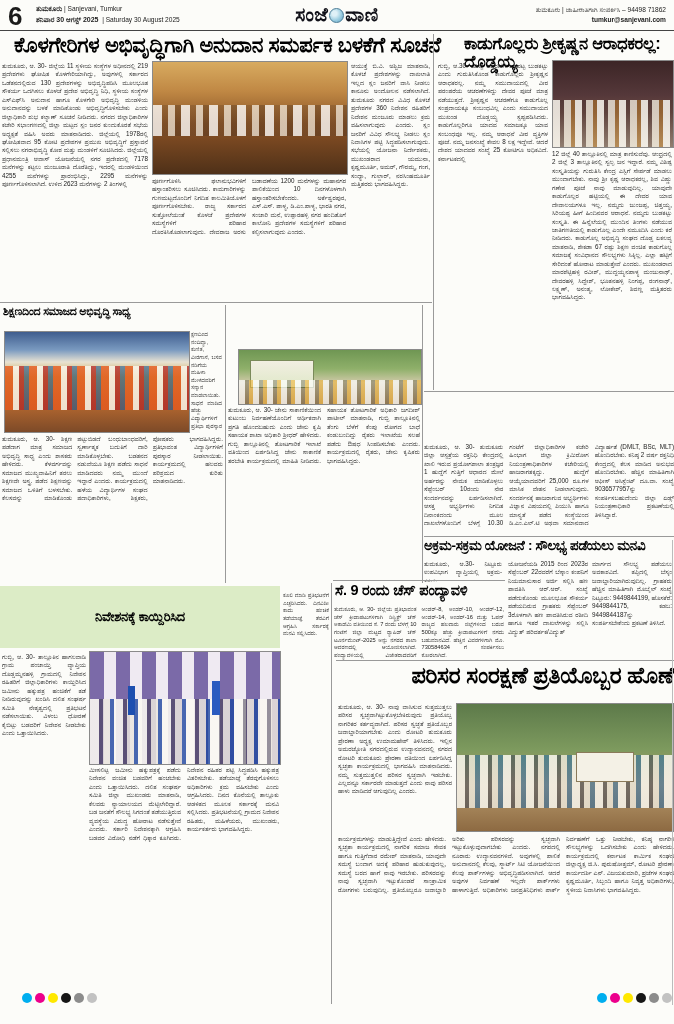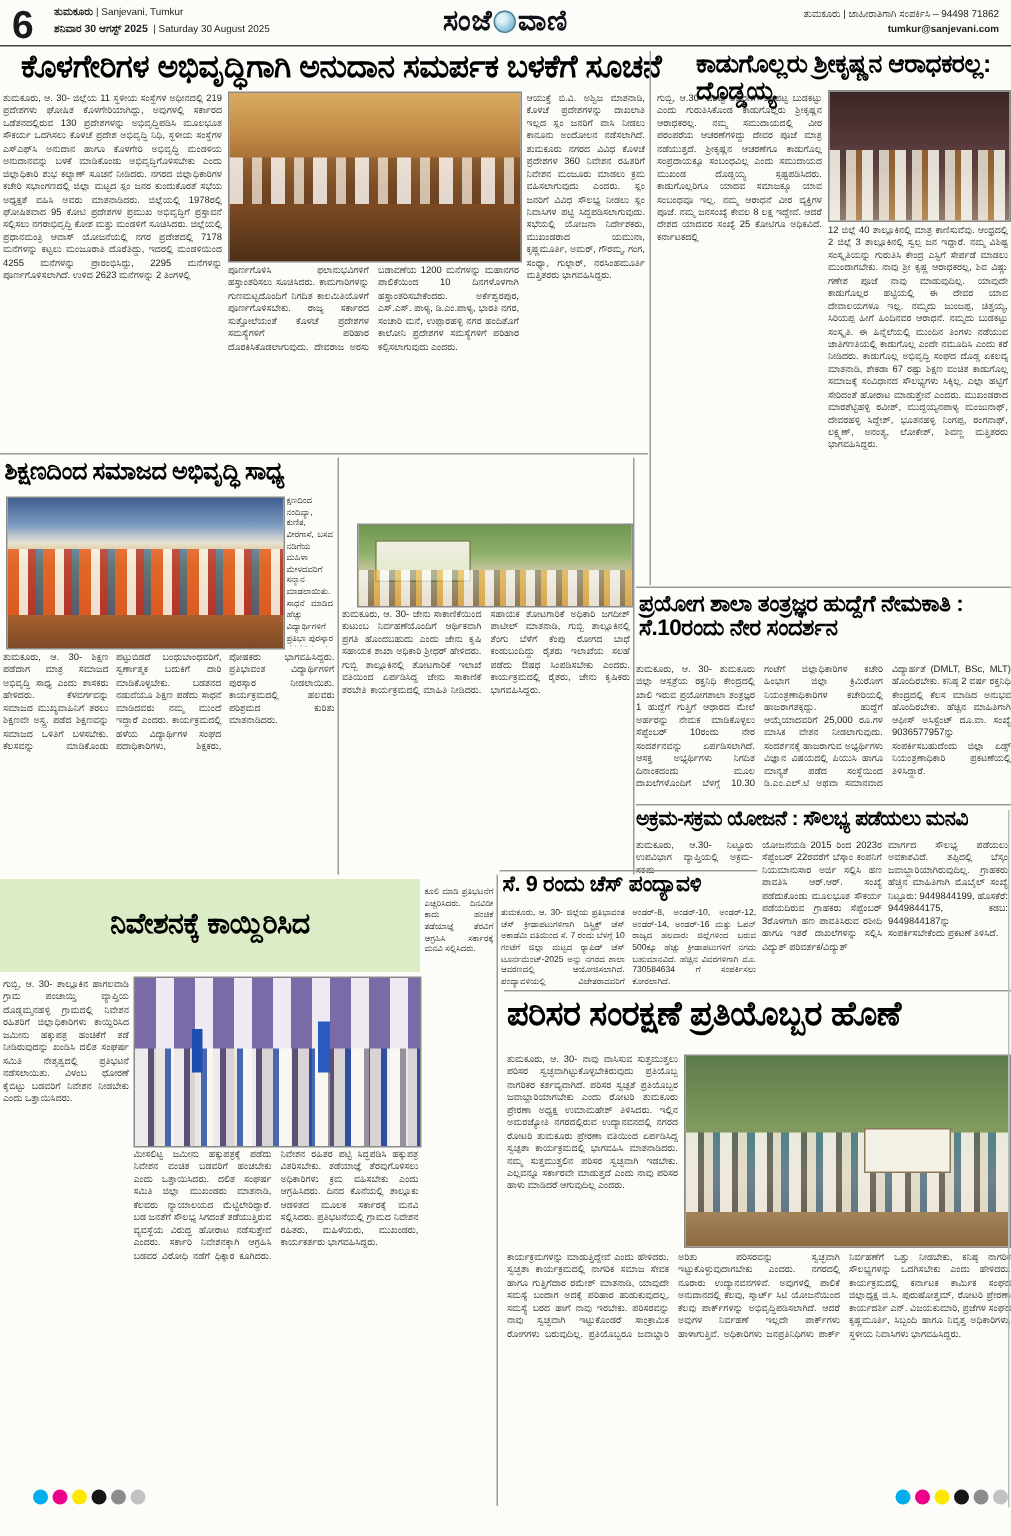--- a/index.html
+++ b/index.html
@@ -62,21 +62,21 @@
   <div class="hl" style="left:464px;top:35px;width:234px;font-size:16.5px;">ಕಾಡುಗೊಲ್ಲರು ಶ್ರೀಕೃಷ್ಣನ ಆರಾಧಕರಲ್ಲ: ದೊಡ್ಡಯ್ಯ</div>
   <div class="bt" style="left:438px;top:62px;width:110px;height:327px;">ಗುಬ್ಬಿ, ಆ.30- ವಿಶಿಷ್ಟ ಆಚರಣೆಗೆ ಒಳಪಟ್ಟ ಬುಡಕಟ್ಟು ಎಂದು ಗುರುತಿಸಿಕೊಂಡ ಕಾಡುಗೊಲ್ಲರು ಶ್ರೀಕೃಷ್ಣನ ಆರಾಧಕರಲ್ಲ. ನಮ್ಮ ಸಮುದಾಯದಲ್ಲಿ ವೀರ ಪರಂಪರೆಯ ಆಚರಣೆಗಳಿದ್ದು ದೇವರ ಪೂಜೆ ಮಾತ್ರ ನಡೆಯುತ್ತದೆ. ಶ್ರೀಕೃಷ್ಣನ ಆಚರಣೆಗೂ ಕಾಡುಗೊಲ್ಲ ಸಂಪ್ರದಾಯಕ್ಕೂ ಸಂಬಂಧವಿಲ್ಲ ಎಂದು ಸಮುದಾಯದ ಮುಖಂಡ ದೊಡ್ಡಯ್ಯ ಸ್ಪಷ್ಟಪಡಿಸಿದರು. ಕಾಡುಗೊಲ್ಲರಿಗೂ ಯಾದವ ಸಮಾಜಕ್ಕೂ ಯಾವ ಸಂಬಂಧವೂ ಇಲ್ಲ. ನಮ್ಮ ಆರಾಧನೆ ವೀರ ವ್ಯಕ್ತಿಗಳ ಪೂಜೆ. ನಮ್ಮ ಜನಸಂಖ್ಯೆ ಕೇವಲ 8 ಲಕ್ಷ ಇದ್ದೇವೆ. ಆದರೆ ದೇಶದ ಯಾದವರ ಸಂಖ್ಯೆ 25 ಕೋಟಿಗೂ ಅಧಿಕವಿದೆ. ಕರ್ನಾಟಕದಲ್ಲಿ</div>
   <div class="photo" style="left:552px;top:60px;width:120px;height:86px;
        background:linear-gradient(180deg,#3c2526 0%,#55383a 40%,#6b4a44 60%,#b9a794 100%);">
     <div class="band" style="top:45%;height:55%;background:repeating-linear-gradient(90deg,rgba(250,248,240,0.85) 0 7px,rgba(70,50,45,0.35) 7px 11px,rgba(240,234,220,0.8) 11px 18px,rgba(180,120,40,0.55) 18px 22px);"></div>
   </div>
   <div class="bt" style="left:552px;top:150px;width:120px;height:240px;">12 ಜಿಲ್ಲೆ 40 ತಾಲ್ಲೂಕಿನಲ್ಲಿ ಮಾತ್ರ ಕಾಣಿಸುವೆವು. ಆಂಧ್ರದಲ್ಲಿ 2 ಜಿಲ್ಲೆ 3 ತಾಲ್ಲೂಕಿನಲ್ಲಿ ಸ್ವಲ್ಪ ಜನ ಇದ್ದಾರೆ. ನಮ್ಮ ವಿಶಿಷ್ಟ ಸಂಸ್ಕೃತಿಯನ್ನು ಗುರುತಿಸಿ ಕೇಂದ್ರ ಎಸ್ಟಿಗೆ ಸೇರ್ಪಡೆ ಮಾಡಲು ಮುಂದಾಗಬೇಕು. ನಾವು ಶ್ರೀ ಕೃಷ್ಣ ಆರಾಧಕರಲ್ಲ, ಶಿವ ವಿಷ್ಣು ಗಣೇಶ ಪೂಜೆ ನಾವು ಮಾಡುವುದಿಲ್ಲ. ಯಾವುದೇ ಕಾಡುಗೊಲ್ಲರ ಹಟ್ಟಿಯಲ್ಲಿ ಈ ದೇವರ ಯಾವ ದೇವಾಲಯಗಳೂ ಇಲ್ಲ. ನಮ್ಮದು ಜುಂಜಪ್ಪ, ಚಿತ್ತಯ್ಯ, ಸಿರಿಯಪ್ಪ ಹೀಗೆ ಹಿಂದಿನವರ ಆರಾಧನೆ. ನಮ್ಮದು ಬುಡಕಟ್ಟು ಸಂಸ್ಕೃತಿ. ಈ ಹಿನ್ನೆಲೆಯಲ್ಲಿ ಮುಂದಿನ ತಿಂಗಳು ನಡೆಯುವ ಜಾತಿಗಣತಿಯಲ್ಲಿ ಕಾಡುಗೊಲ್ಲ ಎಂದೇ ನಮೂದಿಸಿ ಎಂದು ಕರೆ ನೀಡಿದರು. ಕಾಡುಗೊಲ್ಲ ಅಭಿವೃದ್ಧಿ ಸಂಘದ ದೊಡ್ಡ ಏಕಲವ್ಯ ಮಾತನಾಡಿ, ಶೇಕಡಾ 67 ರಷ್ಟು ಶಿಕ್ಷಣ ವಂಚಿತ ಕಾಡುಗೊಲ್ಲ ಸಮಾಜಕ್ಕೆ ಸಂವಿಧಾನದ ಸೌಲಭ್ಯಗಳು ಸಿಕ್ಕಿಲ್ಲ. ಎಲ್ಲಾ ಹಟ್ಟಿಗೆ ಸೇರಿದಂತೆ ಹೋರಾಟ ಮಾಡುತ್ತೇವೆ ಎಂದರು. ಮುಖಂಡರಾದ ಮಾರಶೆಟ್ಟಿಹಳ್ಳಿ ರವೀಶ್, ಮುದ್ದಯ್ಯನಪಾಳ್ಯ ಮಂಜುನಾಥ್, ದೇವರಹಳ್ಳಿ ಸಿದ್ದೇಶ್, ಭೂತನಹಳ್ಳಿ ನಿಂಗಪ್ಪ, ರಂಗನಾಥ್, ಲಕ್ಷ್ಮಣ್, ಅನಂತ್ಯ, ಲೋಕೇಶ್, ಶಿವಣ್ಣ ಮತ್ತಿತರರು ಭಾಗವಹಿಸಿದ್ದರು.</div>
 
   <div class="hline soft" style="left:0;top:302px;width:432px;"></div>
 
-  <div class="hl" style="left:3px;top:306px;width:220px;font-size:16px;font-family:Liberation Serif, serif;">ಶಿಕ್ಷಣದಿಂದ ಸಮಾಜದ ಅಭಿವೃದ್ಧಿ ಸಾಧ್ಯ</div>
+  <div class="hl" style="left:3px;top:306px;width:220px;font-size:11px;">ಶಿಕ್ಷಣದಿಂದ ಸಮಾಜದ ಅಭಿವೃದ್ಧಿ ಸಾಧ್ಯ</div>
   <div class="photo" style="left:4px;top:331px;width:184px;height:100px;
        background:linear-gradient(180deg,#3f5d8e 0%,#7a9ac0 18%,#e8e2d2 30%,#caa24a 45%,#b86a30 70%,#7d4a28 100%);">
     <div class="band" style="top:34%;height:44%;background:repeating-linear-gradient(90deg,rgba(230,90,30,0.8) 0 8px,rgba(250,245,235,0.85) 8px 14px,rgba(180,40,40,0.75) 14px 19px,rgba(30,90,150,0.6) 19px 24px);"></div>
   </div>
   <div class="bt small" style="left:191px;top:331px;width:31px;height:100px;">ಕ್ಷಣದಿಂದ ನಂದಿವ್ಯಾ, ಕುಣಿತ, ವೀರಗಾಸೆ, ಬಸವ ನಡಿಗೆಯ ಮಹಿಳಾ ಮೇಳದವರಿಗೆ ಸನ್ಮಾನ ಮಾಡಲಾಯಿತು. ಸಾಧನೆ ಮಾಡಿದ ಹೆಚ್ಚು ವಿದ್ಯಾರ್ಥಿಗಳಿಗೆ ಪ್ರತಿಭಾ ಪುರಸ್ಕಾರ ನೆರವೇರಿಸಲಾಯಿತು.</div>
   <div class="bt" style="left:2px;top:435px;width:221px;height:148px;column-count:3;column-gap:5px;">ತುಮಕೂರು, ಆ. 30- ಶಿಕ್ಷಣ ಪಡೆದಾಗ ಮಾತ್ರ ಸಮಾಜದ ಅಭಿವೃದ್ಧಿ ಸಾಧ್ಯ ಎಂದು ಶಾಸಕರು ಹೇಳಿದರು. ಕೆಳವರ್ಗವನ್ನು ಸಮಾಜದ ಮುಖ್ಯವಾಹಿನಿಗೆ ತರಲು ಶಿಕ್ಷಣವೇ ಅಸ್ತ್ರ. ಪಡೆದ ಶಿಕ್ಷಣವನ್ನು ಸಮಾಜದ ಒಳಿತಿಗೆ ಬಳಸಬೇಕು. ಕೆಲಸವನ್ನು ಮಾಡಿಕೊಂಡು ಪಟ್ಟುಬಿಡದೆ ಬಂಧುಬಾಂಧವರಿಗೆ, ಸ್ವರ್ಣಾತ್ಮಕ ಬದುಕಿಗೆ ದಾರಿ ಮಾಡಿಕೊಳ್ಳಬೇಕು. ಬಡತನದ ನಡುವೆಯೂ ಶಿಕ್ಷಣ ಪಡೆದು ಸಾಧನೆ ಮಾಡಿದವರು ನಮ್ಮ ಮುಂದೆ ಇದ್ದಾರೆ ಎಂದರು. ಕಾರ್ಯಕ್ರಮದಲ್ಲಿ ಹಳೆಯ ವಿದ್ಯಾರ್ಥಿಗಳ ಸಂಘದ ಪದಾಧಿಕಾರಿಗಳು, ಶಿಕ್ಷಕರು, ಪೋಷಕರು ಭಾಗವಹಿಸಿದ್ದರು. ಪ್ರತಿಭಾವಂತ ವಿದ್ಯಾರ್ಥಿಗಳಿಗೆ ಪುರಸ್ಕಾರ ನೀಡಲಾಯಿತು. ಕಾರ್ಯಕ್ರಮದಲ್ಲಿ ಹಲವರು ಪರಿಶ್ರಮದ ಕುರಿತು ಮಾತನಾಡಿದರು.</div>
 
   <div class="vline" style="left:225px;top:305px;height:278px;"></div>
 
   <div class="photo" style="left:238px;top:349px;width:182px;height:54px;
@@ -85,58 +85,57 @@
     <div class="band" style="top:55%;height:45%;background:repeating-linear-gradient(90deg,rgba(255,255,255,0.7) 0 6px,rgba(80,70,50,0.35) 6px 10px,rgba(240,180,60,0.6) 10px 14px);"></div>
   </div>
   <div class="bt" style="left:228px;top:406px;width:192px;height:178px;column-count:2;column-gap:6px;">
     <span>ತುಮಕೂರು, ಆ. 30- ಜೇನು ಸಾಕಾಣಿಕೆಯಿಂದ ಕುಟುಂಬ ನಿರ್ವಹಣೆಯೊಂದಿಗೆ ಆರ್ಥಿಕವಾಗಿ ಪ್ರಗತಿ ಹೊಂದಬಹುದು ಎಂದು ಜೇನು ಕೃಷಿ ಸಹಾಯಕ ಶಾಖಾ ಅಧಿಕಾರಿ ಶ್ರೀಧರ್ ಹೇಳಿದರು. ಗುಬ್ಬಿ ತಾಲ್ಲೂಕಿನಲ್ಲಿ ತೋಟಗಾರಿಕೆ ಇಲಾಖೆ ವತಿಯಿಂದ ಏರ್ಪಡಿಸಿದ್ದ ಜೇನು ಸಾಕಾಣಿಕೆ ತರಬೇತಿ ಕಾರ್ಯಕ್ರಮದಲ್ಲಿ ಮಾಹಿತಿ ನೀಡಿದರು.</span>
     <span>ಸಹಾಯಕ ತೋಟಗಾರಿಕೆ ಅಧಿಕಾರಿ ಜಗದೀಶ್ ಪಾಟೀಲ್ ಮಾತನಾಡಿ, ಗುಬ್ಬಿ ತಾಲ್ಲೂಕಿನಲ್ಲಿ ತೆಂಗು ಬೆಳೆಗೆ ಕೆಂಪು ರೋಗದ ಬಾಧೆ ಕಂಡುಬಂದಿದ್ದು ರೈತರು ಇಲಾಖೆಯ ಸಲಹೆ ಪಡೆದು ಔಷಧ ಸಿಂಪಡಿಸಬೇಕು ಎಂದರು. ಕಾರ್ಯಕ್ರಮದಲ್ಲಿ ರೈತರು, ಜೇನು ಕೃಷಿಕರು ಭಾಗವಹಿಸಿದ್ದರು.</span>
   </div>
 
   <div class="vline" style="left:422px;top:305px;height:278px;"></div>
   <div class="hline soft" style="left:424px;top:391px;width:250px;"></div>
 
-  <div class="hl" style="left:426px;top:395px;width:248px;font-size:15px;">ಪ್ರಯೋಗ ಶಾಲಾ ತಂತ್ರಜ್ಞರ ಹುದ್ದೆಗೆ ನೇಮಕಾತಿ : ಸೆ.10ರಂದು ನೇರ ಸಂದರ್ಶನ</div>
   <div class="bt" style="left:424px;top:443px;width:250px;height:90px;column-count:3;column-gap:6px;">
     <span>ತುಮಕೂರು, ಆ. 30- ತುಮಕೂರು ಜಿಲ್ಲಾ ಆಸ್ಪತ್ರೆಯ ರಕ್ತನಿಧಿ ಕೇಂದ್ರದಲ್ಲಿ ಖಾಲಿ ಇರುವ ಪ್ರಯೋಗಶಾಲಾ ತಂತ್ರಜ್ಞರ 1 ಹುದ್ದೆಗೆ ಗುತ್ತಿಗೆ ಆಧಾರದ ಮೇಲೆ ಅರ್ಹರನ್ನು ನೇಮಕ ಮಾಡಿಕೊಳ್ಳಲು ಸೆಪ್ಟೆಂಬರ್ 10ರಂದು ನೇರ ಸಂದರ್ಶನವನ್ನು ಏರ್ಪಡಿಸಲಾಗಿದೆ. ಆಸಕ್ತ ಅಭ್ಯರ್ಥಿಗಳು ನಿಗದಿತ ದಿನಾಂಕದಂದು ಮೂಲ ದಾಖಲೆಗಳೊಂದಿಗೆ ಬೆಳಗ್ಗೆ 10.30 ಗಂಟೆಗೆ ಜಿಲ್ಲಾಧಿಕಾರಿಗಳ ಕಚೇರಿ ಹಿಂಭಾಗ ಜಿಲ್ಲಾ ಕ್ರಿಮಿರೋಗ ನಿಯಂತ್ರಣಾಧಿಕಾರಿಗಳ ಕಚೇರಿಯಲ್ಲಿ ಹಾಜರಾಗತಕ್ಕದ್ದು. ಹುದ್ದೆಗೆ ಆಯ್ಕೆಯಾದವರಿಗೆ 25,000 ರೂ.ಗಳ</span>
     <span>ಮಾಸಿಕ ವೇತನ ನೀಡಲಾಗುವುದು. ಸಂದರ್ಶನಕ್ಕೆ ಹಾಜರಾಗುವ ಅಭ್ಯರ್ಥಿಗಳು ವಿಜ್ಞಾನ ವಿಷಯದಲ್ಲಿ ಪಿಯುಸಿ ಹಾಗೂ ಮಾನ್ಯತೆ ಪಡೆದ ಸಂಸ್ಥೆಯಿಂದ ಡಿ.ಎಂ.ಎಲ್.ಟಿ ಅಥವಾ ಸಮಾನವಾದ ವಿದ್ಯಾರ್ಹತೆ (DMLT, BSc, MLT) ಹೊಂದಿರಬೇಕು. ಕನಿಷ್ಠ 2 ವರ್ಷ ರಕ್ತನಿಧಿ ಕೇಂದ್ರದಲ್ಲಿ ಕೆಲಸ ಮಾಡಿದ ಅನುಭವ ಹೊಂದಿರಬೇಕು.</span>
     <span>ಹೆಚ್ಚಿನ ಮಾಹಿತಿಗಾಗಿ ಆಫೀಸ್ ಅಸಿಸ್ಟೆಂಟ್ ದೂ.ವಾ. ಸಂಖ್ಯೆ 9036577957ನ್ನು ಸಂಪರ್ಕಿಸಬಹುದೆಂದು ಜಿಲ್ಲಾ ಏಡ್ಸ್ ನಿಯಂತ್ರಣಾಧಿಕಾರಿ ಪ್ರಕಟಣೆಯಲ್ಲಿ ತಿಳಿಸಿದ್ದಾರೆ.</span>
   </div>
 
   <div class="hline soft" style="left:424px;top:536px;width:250px;"></div>
 
   <div class="hl" style="left:424px;top:539px;width:250px;font-size:13.5px;">ಅಕ್ರಮ-ಸಕ್ರಮ ಯೋಜನೆ : ಸೌಲಭ್ಯ ಪಡೆಯಲು ಮನವಿ</div>
   <div class="bt" style="left:424px;top:560px;width:78px;height:22px;">ತುಮಕೂರು, ಆ.30- ನಿಟ್ಟೂರು ಉಪವಿಭಾಗ ವ್ಯಾಪ್ತಿಯಲ್ಲಿ ಅಕ್ರಮ-ಸಕ್ರಮ</div>
   <div class="bt" style="left:508px;top:560px;width:80px;height:104px;">ಯೋಜನೆಯಡಿ 2015 ರಿಂದ 2023ರ ಸೆಪ್ಟೆಂಬರ್ 22ರವರೆಗೆ ಬೆಸ್ಕಾಂ ಕಂಪನಿಗೆ ನಿಯಮಾನುಸಾರ ಅರ್ಜಿ ಸಲ್ಲಿಸಿ ಹಣ ಪಾವತಿಸಿ ಆರ್.ಆರ್. ಸಂಖ್ಯೆ ಪಡೆದುಕೊಂಡು ಮೂಲಭೂತ ಸೌಕರ್ಯ ಪಡೆಯದಿರುವ ಗ್ರಾಹಕರು ಸೆಪ್ಟೆಂಬರ್ 3ರೊಳಗಾಗಿ ಹಣ ಪಾವತಿಸಿರುವ ರಶೀದಿ ಹಾಗೂ ಇತರೆ ದಾಖಲೆಗಳನ್ನು ಸಲ್ಲಿಸಿ ವಿದ್ಯುತ್ ಪರಿವರ್ತಕ/ವಿದ್ಯುತ್</div>
   <div class="bt" style="left:592px;top:560px;width:80px;height:104px;">ಮಾರ್ಗದ ಸೌಲಭ್ಯ ಪಡೆಯಲು ಅವಕಾಶವಿದೆ. ತಪ್ಪಿದಲ್ಲಿ ಬೆಸ್ಕಂ ಜವಾಬ್ದಾರಿಯಾಗಿರುವುದಿಲ್ಲ. ಗ್ರಾಹಕರು ಹೆಚ್ಚಿನ ಮಾಹಿತಿಗಾಗಿ ಮೊಬೈಲ್ ಸಂಖ್ಯೆ ನಿಟ್ಟೂರು: 9449844199, ಹೊಸಕೆರೆ: 9449844175, ಕಡಬ: 9449844187ನ್ನು ಸಂಪರ್ಕಿಸಬೇಕೆಂದು ಪ್ರಕಟಣೆ ತಿಳಿಸಿದೆ.</div>
 
   <div class="hline soft" style="left:333px;top:580px;width:172px;"></div>
   <div class="hl" style="left:335px;top:583px;width:170px;font-size:14.5px;">ಸೆ. 9 ರಂದು ಚೆಸ್ ಪಂದ್ಯಾವಳಿ</div>
   <div class="bt small" style="left:334px;top:606px;width:170px;height:57px;column-count:2;column-gap:5px;">
     <span>ತುಮಕೂರು, ಆ. 30- ಜಿಲ್ಲೆಯ ಪ್ರತಿಭಾವಂತ ಚೆಸ್ ಕ್ರೀಡಾಪಟುಗಳಿಗಾಗಿ ಡಿಸ್ಟ್ರಿಕ್ಟ್ ಚೆಸ್ ಅಕಾಡೆಮಿ ವತಿಯಿಂದ ಸೆ. 7 ರಂದು ಬೆಳಗ್ಗೆ 10 ಗಂಟೆಗೆ ಜಿಲ್ಲಾ ಮಟ್ಟದ ರ‍್ಯಾಪಿಡ್ ಚೆಸ್ ಟೂರ್ನಮೆಂಟ್-2025 ಅನ್ನು ನಗರದ ಶಾಲಾ ಆವರಣದಲ್ಲಿ ಆಯೋಜಿಸಲಾಗಿದೆ. ಪಂದ್ಯಾವಳಿಯಲ್ಲಿ ವಿಜೇತರಾದವರಿಗೆ</span>
     <span>ಅಂಡರ್-8, ಅಂಡರ್-10, ಅಂಡರ್-12, ಅಂಡರ್-14, ಅಂಡರ್-16 ಮತ್ತು ಓಪನ್ ರಾಜ್ಯದ ಹಲವಾರು ಜಿಲ್ಲೆಗಳಿಂದ ಬರುವ 500ಕ್ಕೂ ಹೆಚ್ಚು ಕ್ರೀಡಾಪಟುಗಳಿಗೆ ನಗದು ಬಹುಮಾನವಿದೆ. ಹೆಚ್ಚಿನ ವಿವರಗಳಿಗಾಗಿ ಮೊ. 730584634 ಗೆ ಸಂಪರ್ಕಿಸಲು ಕೋರಲಾಗಿದೆ.</span>
   </div>
 
-  <div class="greenbox" style="left:0px;top:586px;width:280px;height:62px;font-size:19px;line-height:1.25;">
+  <div class="greenbox" style="left:0px;top:586px;width:280px;height:62px;font-size:13px;line-height:1.25;">
     <div>ನಿವೇಶನಕ್ಕೆ ಕಾಯ್ದಿರಿಸಿದ</div>
   </div>
   <div class="bt small" style="left:283px;top:592px;width:46px;height:412px;">ಕೂಲಿ ಮಾಡಿ ಪ್ರತಿಭಟನೆಗೆ ಎಚ್ಚರಿಸಿದರು. ದಿನವಿಡೀ ಕಾದು ಹಂಚಿಕೆ ತಡೆಯಾಜ್ಞೆ ತೆರವಿಗೆ ಆಗ್ರಹಿಸಿ ಸರ್ಕಾರಕ್ಕೆ ಮನವಿ ಸಲ್ಲಿಸಿದರು.</div>
   <div class="bt" style="left:2px;top:653px;width:84px;height:350px;">ಗುಬ್ಬಿ, ಆ. 30- ತಾಲ್ಲೂಕಿನ ಹಾಗಲವಾಡಿ ಗ್ರಾಮ ಪಂಚಾಯ್ತಿ ವ್ಯಾಪ್ತಿಯ ದೊಡ್ಡಮ್ಮನಹಳ್ಳಿ ಗ್ರಾಮದಲ್ಲಿ ನಿವೇಶನ ರಹಿತರಿಗೆ ಜಿಲ್ಲಾಧಿಕಾರಿಗಳು ಕಾಯ್ದಿರಿಸಿದ ಜಮೀನು ಹಕ್ಕುಪತ್ರ ಹಂಚಿಕೆಗೆ ತಡೆ ನೀಡಿರುವುದನ್ನು ಖಂಡಿಸಿ ದಲಿತ ಸಂಘರ್ಷ ಸಮಿತಿ ನೇತೃತ್ವದಲ್ಲಿ ಪ್ರತಿಭಟನೆ ನಡೆಸಲಾಯಿತು. ವಿಳಂಬ ಧೋರಣೆ ಕೈಬಿಟ್ಟು ಬಡವರಿಗೆ ನಿವೇಶನ ನೀಡಬೇಕು ಎಂದು ಒತ್ತಾಯಿಸಿದರು.</div>
   <div class="photo" style="left:89px;top:651px;width:190px;height:112px;
        background:repeating-linear-gradient(90deg,#7b6aa8 0 14px,#efeaf2 14px 26px);">
     <div class="band" style="top:42%;height:58%;background:repeating-linear-gradient(90deg,rgba(250,248,242,0.9) 0 9px,rgba(60,55,70,0.5) 9px 13px,rgba(235,230,222,0.85) 13px 20px,rgba(30,70,160,0.8) 20px 24px);"></div>
     <div class="band" style="top:30%;left:20%;width:7px;height:26%;background:#1d4fb0;"></div>
     <div class="band" style="top:26%;left:64%;width:8px;height:30%;background:#2a5bc0;"></div>
   </div>
   <div class="bt" style="left:89px;top:766px;width:190px;height:238px;column-count:2;column-gap:6px;">ಮೀಸಲಿಟ್ಟ ಜಮೀನು ಹಕ್ಕುಪತ್ರಕ್ಕೆ ಪಡೆದು ನಿವೇಶನ ವಂಚಿತ ಬಡವರಿಗೆ ಹಂಚಬೇಕು ಎಂದು ಒತ್ತಾಯಿಸಿದರು. ದಲಿತ ಸಂಘರ್ಷ ಸಮಿತಿ ಜಿಲ್ಲಾ ಮುಖಂಡರು ಮಾತನಾಡಿ, ಕೆಲವರು ನ್ಯಾಯಾಲಯದ ಮೆಟ್ಟಿಲೇರಿದ್ದಾರೆ. ಬಡ ಜನತೆಗೆ ಸೌಲಭ್ಯ ಸಿಗದಂತೆ ತಡೆಯುತ್ತಿರುವ ವ್ಯವಸ್ಥೆಯ ವಿರುದ್ಧ ಹೋರಾಟ ನಡೆಸುತ್ತೇವೆ ಎಂದರು. ಸರ್ಕಾರಿ ನಿವೇಶನಕ್ಕಾಗಿ ಆಗ್ರಹಿಸಿ ಬಡವರ ವಿರೋಧಿ ನಡೆಗೆ ಧಿಕ್ಕಾರ ಕೂಗಿದರು. ನಿವೇಶನ ರಹಿತರ ಪಟ್ಟಿ ಸಿದ್ಧಪಡಿಸಿ ಹಕ್ಕುಪತ್ರ ವಿತರಿಸಬೇಕು. ತಡೆಯಾಜ್ಞೆ ತೆರವುಗೊಳಿಸಲು ಅಧಿಕಾರಿಗಳು ಕ್ರಮ ವಹಿಸಬೇಕು ಎಂದು ಆಗ್ರಹಿಸಿದರು. ದಿನದ ಕೊನೆಯಲ್ಲಿ ತಾಲ್ಲೂಕು ಆಡಳಿತದ ಮೂಲಕ ಸರ್ಕಾರಕ್ಕೆ ಮನವಿ ಸಲ್ಲಿಸಿದರು. ಪ್ರತಿಭಟನೆಯಲ್ಲಿ ಗ್ರಾಮದ ನಿವೇಶನ ರಹಿತರು, ಮಹಿಳೆಯರು, ಮುಖಂಡರು, ಕಾರ್ಯಕರ್ತರು ಭಾಗವಹಿಸಿದ್ದರು.</div>
 
   <div class="vline" style="left:331px;top:583px;height:421px;"></div>
 
   <div class="hline soft" style="left:336px;top:660px;width:338px;"></div>
-  <div class="hl" style="left:338px;top:664px;width:336px;font-size:22.5px;">ಪರಿಸರ ಸಂರಕ್ಷಣೆ ಪ್ರತಿಯೊಬ್ಬರ ಹೊಣೆ</div>
+  <div class="hl" style="left:338px;top:664px;width:336px;font-size:22.5px;text-align:right;">ಪರಿಸರ ಸಂರಕ್ಷಣೆ ಪ್ರತಿಯೊಬ್ಬರ ಹೊಣೆ</div>
   <div class="bt" style="left:338px;top:703px;width:114px;height:128px;">ತುಮಕೂರು, ಆ. 30- ನಾವು ವಾಸಿಸುವ ಸುತ್ತಮುತ್ತಲು ಪರಿಸರ ಸ್ವಚ್ಛವಾಗಿಟ್ಟುಕೊಳ್ಳಬೇಕಿರುವುದು ಪ್ರತಿಯೊಬ್ಬ ನಾಗರಿಕರ ಕರ್ತವ್ಯವಾಗಿದೆ. ಪರಿಸರ ಸ್ವಚ್ಛತೆ ಪ್ರತಿಯೊಬ್ಬರ ಜವಾಬ್ದಾರಿಯಾಗಬೇಕು ಎಂದು ರೋಟರಿ ತುಮಕೂರು ಪ್ರೇರಣಾ ಅಧ್ಯಕ್ಷ ಉಮಾಮಹೇಶ್ ತಿಳಿಸಿದರು. ಇಲ್ಲಿನ ಅಮರಜ್ಯೋತಿ ನಗರದಲ್ಲಿರುವ ಉದ್ಯಾನವನದಲ್ಲಿ ನಗರದ ರೋಟರಿ ತುಮಕೂರು ಪ್ರೇರಣಾ ವತಿಯಿಂದ ಏರ್ಪಡಿಸಿದ್ದ ಸ್ವಚ್ಛತಾ ಕಾರ್ಯಕ್ರಮದಲ್ಲಿ ಭಾಗವಹಿಸಿ ಮಾತನಾಡಿದರು. ನಮ್ಮ ಸುತ್ತಮುತ್ತಲಿನ ಪರಿಸರ ಸ್ವಚ್ಛವಾಗಿ ಇಡಬೇಕು. ಎಲ್ಲವನ್ನೂ ಸರ್ಕಾರವೇ ಮಾಡುತ್ತದೆ ಎಂದು ನಾವು ಪರಿಸರ ಹಾಳು ಮಾಡಿದರೆ ಆಗುವುದಿಲ್ಲ ಎಂದರು.</div>
   <div class="photo" style="left:456px;top:703px;width:216px;height:127px;
        background:linear-gradient(180deg,#5d7a4a 0%,#7d9a5e 36%,#b99b6d 64%,#8d6a42 100%);">
     <div class="band" style="top:40%;height:42%;background:repeating-linear-gradient(90deg,rgba(250,248,240,0.85) 0 8px,rgba(60,70,90,0.55) 8px 12px,rgba(240,236,224,0.8) 12px 18px,rgba(40,110,170,0.55) 18px 23px);"></div>
     <div class="band" style="top:38%;left:55%;width:26%;height:22%;background:#f4f1e6;border:0.5px solid #8a7a5a;"></div>
   </div>
   <div class="bt" style="left:338px;top:835px;width:336px;height:170px;column-count:3;column-gap:6px;">ಕಾರ್ಯಕ್ರಮಗಳನ್ನು ಮಾಡುತ್ತಿದ್ದೇವೆ ಎಂದು ಹೇಳಿದರು. ಸ್ವಚ್ಛತಾ ಕಾರ್ಯಕ್ರಮದಲ್ಲಿ ನಾಗರಿಕ ಸಮಾಜ ಸೇವಕ ಹಾಗೂ ಗುತ್ತಿಗೆದಾರ ರಮೇಶ್ ಮಾತನಾಡಿ, ಯಾವುದೇ ಸಮಸ್ಯೆ ಬಂದಾಗ ಅದಕ್ಕೆ ಪರಿಹಾರ ಹುಡುಕುವುದಲ್ಲ, ಸಮಸ್ಯೆ ಬರದ ಹಾಗೆ ನಾವು ಇರಬೇಕು. ಪರಿಸರವನ್ನು ನಾವು ಸ್ವಚ್ಛವಾಗಿ ಇಟ್ಟುಕೊಂಡರೆ ಸಾಂಕ್ರಾಮಿಕ ರೋಗಗಳು ಬರುವುದಿಲ್ಲ. ಪ್ರತಿಯೊಬ್ಬರೂ ಜವಾಬ್ದಾರಿ ಅರಿತು ಪರಿಸರವನ್ನು ಸ್ವಚ್ಛವಾಗಿ ಇಟ್ಟುಕೊಳ್ಳುವುದಾಗಬೇಕು ಎಂದರು. ನಗರದಲ್ಲಿ ನೂರಾರು ಉದ್ಯಾನವನಗಳಿವೆ. ಅವುಗಳಲ್ಲಿ ಪಾಲಿಕೆ ಅನುದಾನದಲ್ಲಿ ಕೆಲವು, ಸ್ಮಾರ್ಟ್ ಸಿಟಿ ಯೋಜನೆಯಿಂದ ಕೆಲವು ಪಾರ್ಕ್‌ಗಳನ್ನು ಅಭಿವೃದ್ಧಿಪಡಿಸಲಾಗಿದೆ. ಆದರೆ ಅವುಗಳ ನಿರ್ವಹಣೆ ಇಲ್ಲದೇ ಪಾರ್ಕ್‌ಗಳು ಹಾಳಾಗುತ್ತಿವೆ. ಅಧಿಕಾರಿಗಳು ಜನಪ್ರತಿನಿಧಿಗಳು ಪಾರ್ಕ್ ನಿರ್ವಹಣೆಗೆ ಒತ್ತು ನೀಡಬೇಕು, ಕನಿಷ್ಠ ನಾಗರಿಕ ಸೌಲಭ್ಯಗಳನ್ನು ಒದಗಿಸಬೇಕು ಎಂದು ಹೇಳಿದರು. ಕಾರ್ಯಕ್ರಮದಲ್ಲಿ ಕರ್ನಾಟಕ ಕಾರ್ಮಿಕ ಸಂಘದ ಜಿಲ್ಲಾಧ್ಯಕ್ಷ ಜಿ.ಸಿ. ಪುರುಷೋತ್ತಮ್, ರೋಟರಿ ಪ್ರೇರಣಾ ಕಾರ್ಯದರ್ಶಿ ಎನ್. ವಿಜಯಕುಮಾರಿ, ಪ್ರಜೆಗಳ ಸಂಘದ ಕೃಷ್ಣಮೂರ್ತಿ, ಸಿಬ್ಬಂದಿ ಹಾಗೂ ನಿವೃತ್ತ ಅಧಿಕಾರಿಗಳು, ಸ್ಥಳೀಯ ನಿವಾಸಿಗಳು ಭಾಗವಹಿಸಿದ್ದರು.</div>
 
   <div class="vline" style="left:672px;top:540px;height:465px;background:#bbb;"></div>
 

